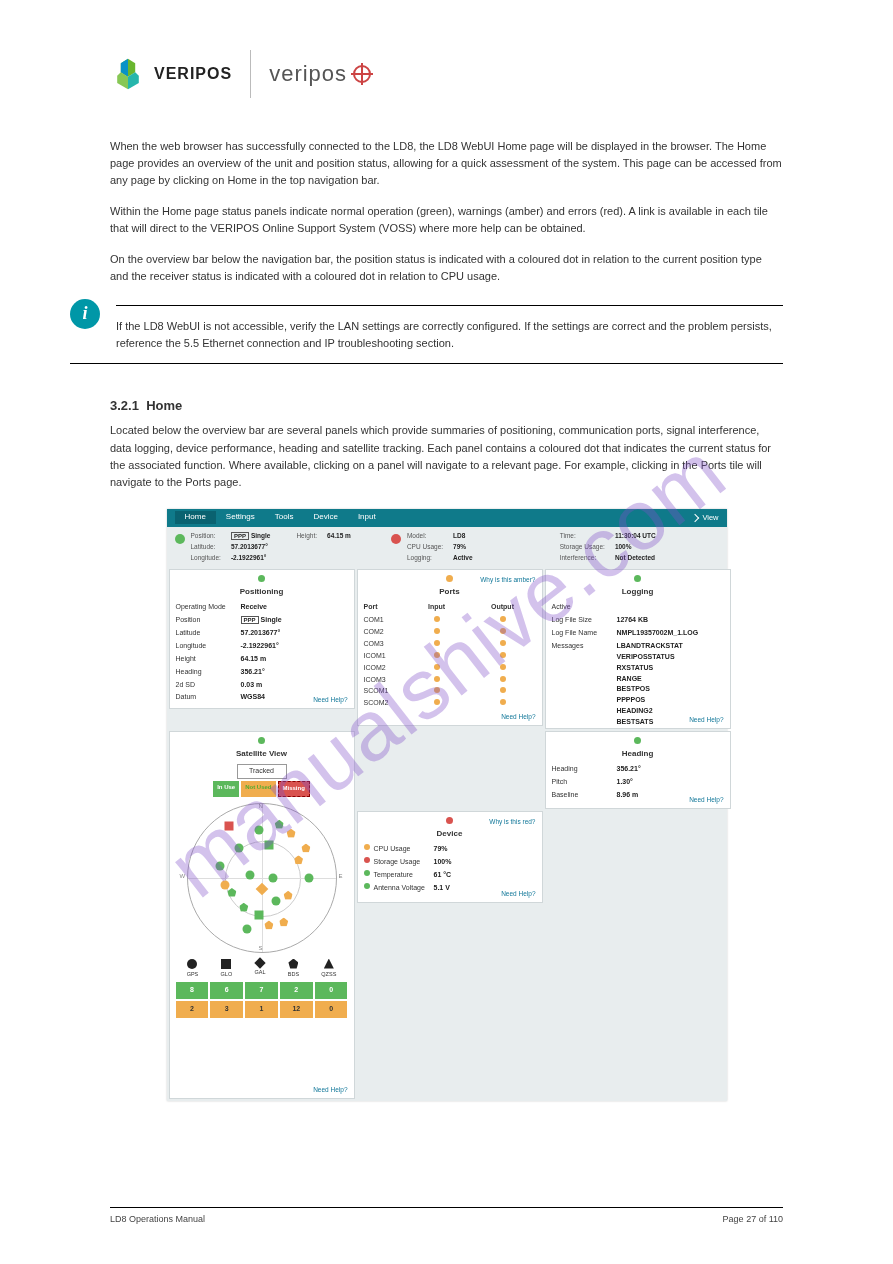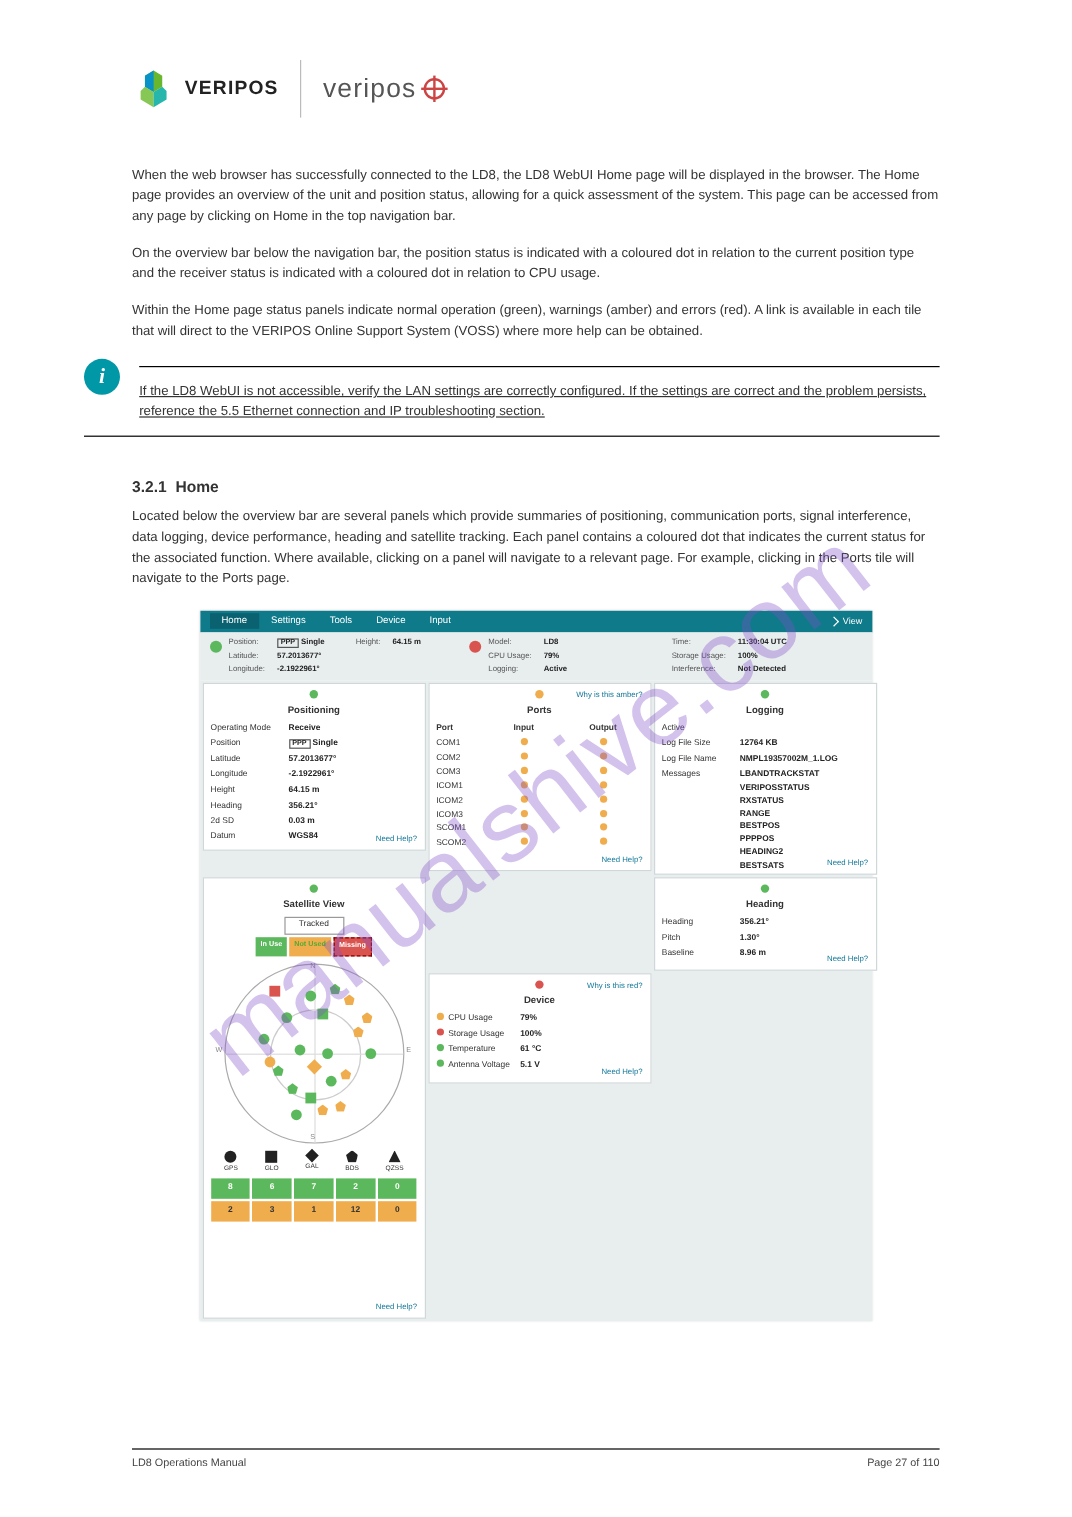--- a/index.html
+++ b/index.html
@@ -18,21 +18,21 @@
   .v-target::after{height:2px;width:22px;top:6px;left:-4px;}
 
   
   .page-body { padding: 30px 110px 0 110px; font-size: 11px; line-height: 1.55; color: #333; }
   .para { margin-bottom: 14px; }
   .section-num { font-size: 13px; font-weight: 700; margin-top: 26px; margin-bottom: 6px; }
 
   
   .callout { display: flex; align-items: flex-start; gap: 16px; margin: 8px 0 14px -40px; }
   .info-icon { width: 30px; height: 30px; border-radius: 50%; background: #0097a7; color: #fff; font-family: Georgia, serif; font-style: italic; font-weight: 700; display: flex; align-items: center; justify-content: center; font-size: 18px; flex-shrink: 0; position: relative; }
-  .callout-lines { flex: 1; text-decoration: underline; }
+  .callout-lines { flex: 1; }
   .h-rule { height: 1px; background: #000; margin: 6px 0; }
   .callout-text { padding: 6px 0 6px 0; font-size: 11px; line-height: 1.5; }
 
   
   .shot { width: 560px; margin: 18px auto 0 auto; font-size: 7.5px; background: #fff; box-shadow: 0 0 2px rgba(0,0,0,.2); }
   .shot-nav { background: #0f7a8a; color: #fff; display: flex; align-items: center; height: 18px; padding: 0 8px; }
   .shot-nav .navitem { padding: 0 10px; font-size: 8px; }
   .shot-nav .active { background: #0a6270; }
   .shot-nav .login { margin-left: auto; display: flex; align-items: center; gap: 4px; }
   .login-arrow{width:6px;height:6px;border:1px solid #fff;border-left:none;border-bottom:none;transform:rotate(45deg);display:inline-block;}
@@ -105,22 +105,22 @@
   </div>
   <div class="vsep"></div>
   <div class="v-logo">
     <span class="v-brand">veripos</span>
     <span class="v-target"></span>
   </div>
 </div>
 
 <div class="page-body">
   <p class="para">When the web browser has successfully connected to the LD8, the LD8 WebUI Home page will be displayed in the browser. The Home page provides an overview of the unit and position status, allowing for a quick assessment of the system. This page can be accessed from any page by clicking on Home in the top navigation bar.</p>
+  <p class="para">Within the Home page status panels indicate normal operation (green), warnings (amber) and errors (red). A link is available in each tile that will direct to the VERIPOS Online Support System (VOSS) where more help can be obtained.</p>
   <p class="para">On the overview bar below the navigation bar, the position status is indicated with a coloured dot in relation to the current position type and the receiver status is indicated with a coloured dot in relation to CPU usage.</p>
-  <p class="para">Within the Home page status panels indicate normal operation (green), warnings (amber) and errors (red). A link is available in each tile that will direct to the VERIPOS Online Support System (VOSS) where more help can be obtained.</p>
 
   <div class="callout">
     <div class="info-icon">i</div>
     <div class="callout-lines">
       <div class="h-rule"></div>
       <div class="callout-text">If the LD8 WebUI is not accessible, verify the LAN settings are correctly configured. If the settings are correct and the problem persists, reference the 5.5 Ethernet connection and IP troubleshooting section.</div>
       <div class="h-rule" style="margin-left:-46px"></div>
     </div>
   </div>
 

